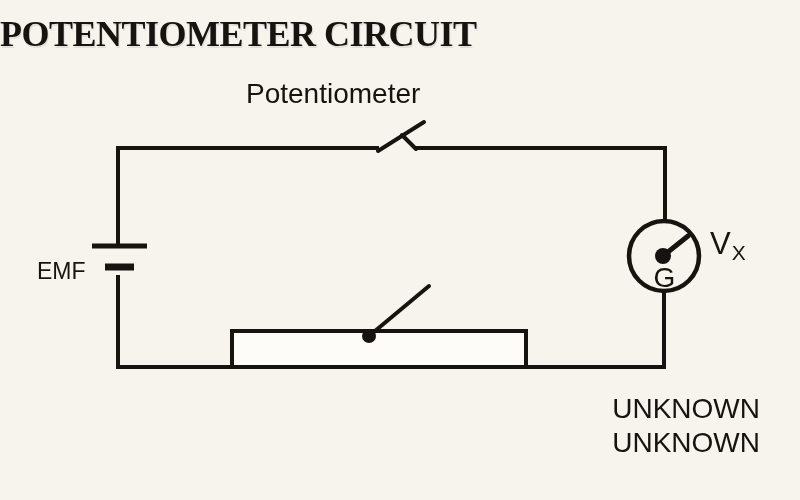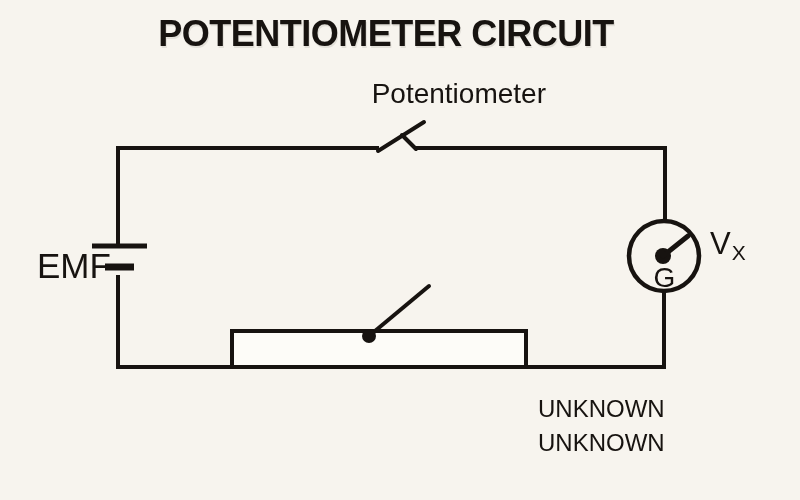--- a/index.html
+++ b/index.html
@@ -53,37 +53,38 @@
   }
   .txt {
     position: absolute;
     color: var(--ink);
     white-space: nowrap;
   }
   .title {
     left: 0;
     top: 13px;
     width: 772px;
-    text-align: center;
+    text-align: left;
     font-size: 36px;
     font-weight: 700;
     letter-spacing: -0.5px;
     text-shadow: 1px 2px 0 rgba(60,50,40,0.10);
+    font-family: Liberation Serif, serif;
   }
   .label-pot {
     left: 246px;
     top: 78px;
     width: 300px;
-    text-align: right;
+    text-align: left;
     font-size: 28px;
   }
   .label-emf {
     left: 37px;
-    top: 246px;
-    font-size: 35px;
+    top: 258px;
+    font-size: 23px;
   }
   .label-g {
     left: 634px;
     top: 262px;
     width: 61px;
     text-align: center;
     font-size: 28px;
   }
   .label-vx {
     left: 710px;
@@ -92,22 +93,22 @@
   }
   .label-vx sub {
     font-size: 21px;
     vertical-align: -6px;
     margin-left: 1px;
   }
   .label-unknown {
     left: 538px;
     top: 392px;
     width: 222px;
-    text-align: left;
-    font-size: 24px;
+    text-align: right;
+    font-size: 28px;
     line-height: 34px;
   }
 </style>
 </head>
 <body>
 
 <div class="stage">
 
   <svg class="circuit-svg" viewBox="0 0 800 500" aria-hidden="true">
 

